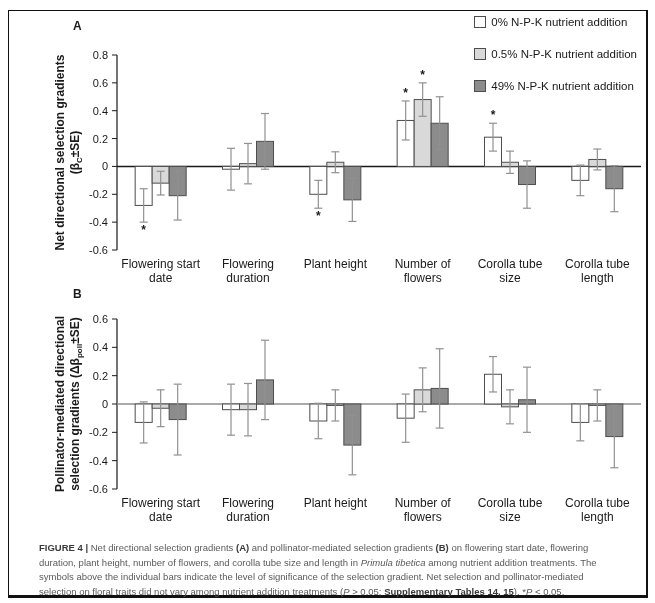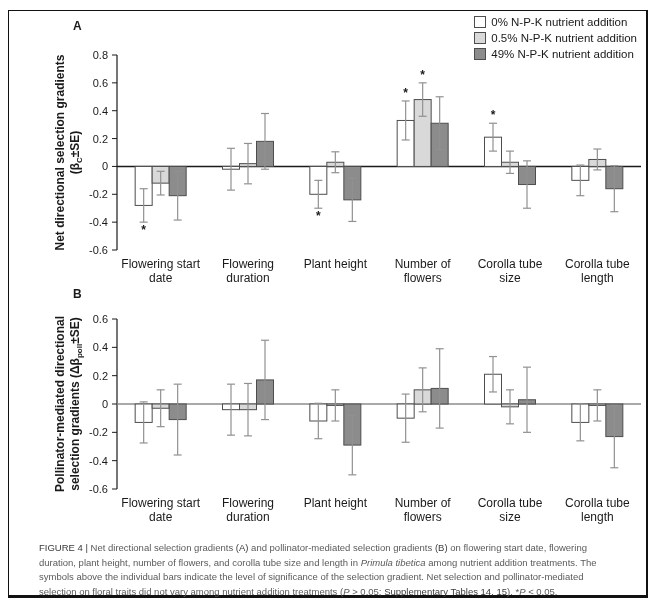--- a/index.html
+++ b/index.html
@@ -3,29 +3,29 @@
 <meta charset="utf-8">
 <style>
   html,body{margin:0;padding:0;background:#fff;}
   body{font-family:"Liberation Sans",sans-serif;color:#1a1a1a;}
   .page{position:relative;width:655px;height:603px;background:#fff;overflow:hidden;}
   .frame{position:absolute;left:8px;top:10px;width:637px;height:584px;
          border:1px solid #111;border-bottom-width:3px;border-right-width:2px;background:#fff;}
   .panel-label{position:absolute;font-weight:bold;font-size:12px;color:#1a1a1a;}
   .panel-label.a{left:64px;top:8px;}
   .panel-label.b{left:64px;top:276px;}
-  .legend{position:absolute;top:5px;right:9px;display:flex;flex-direction:column;gap:4px;}
+  .legend{position:absolute;top:5px;right:9px;display:flex;flex-direction:column;gap:20px;}
   .legend-item{display:flex;align-items:center;gap:5px;font-size:11.5px;color:#1a1a1a;}
   .swatch{width:10px;height:10px;border:1px solid #4d4d4d;display:inline-block;flex:0 0 auto;}
   svg.chart{position:absolute;left:20px;overflow:visible;}
   #chartA{top:30px;}
   #chartB{top:294px;}
   .caption{position:absolute;left:30px;top:530px;width:580px;font-size:9.5px;
            line-height:1.55;color:#5a5a5a;text-align:left;}
-  .caption .b{font-weight:normal;color:#3a3a3a;margin-top:40px;}
+  .caption .b{font-weight:bold;color:#3a3a3a;margin-top:40px;}
   .caption .i{font-style:italic;text-align:right;}
   text{font-family:"Liberation Sans",sans-serif;}
 </style>
 </head>
 <body>
 
 <div class="page">
   <div class="frame">
     <div class="panel-label a">A</div>
     <div class="legend">

